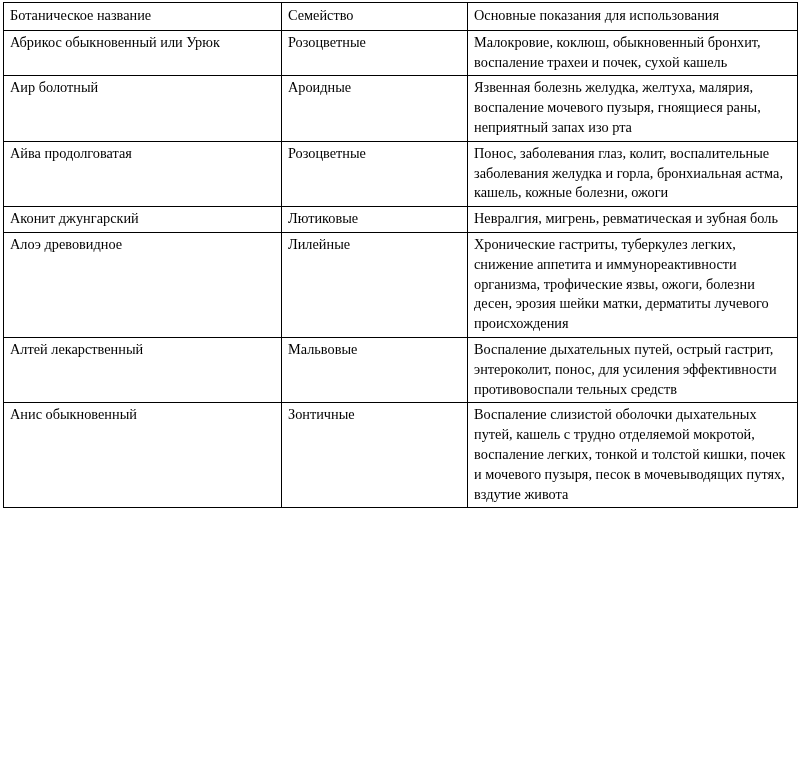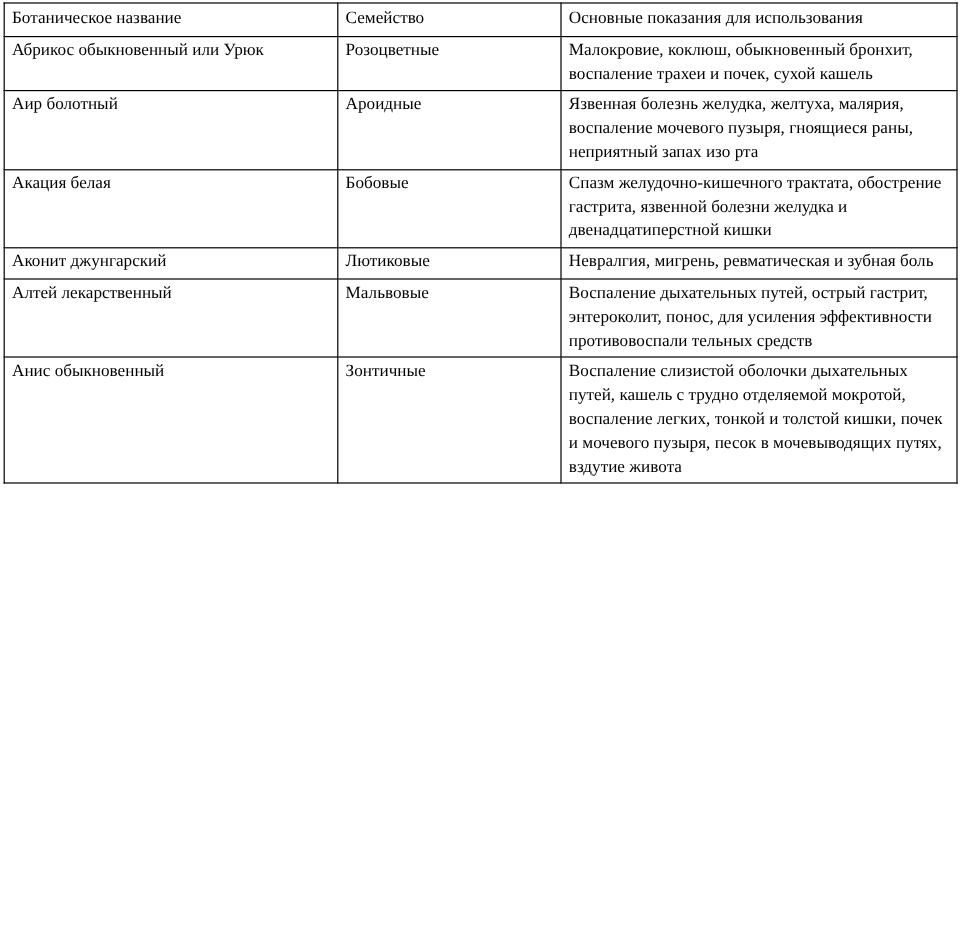--- a/index.html
+++ b/index.html
@@ -83,28 +83,33 @@
           <td class="cell-botanical">Абрикос обыкновенный или Урюк</td>
           <td class="cell-family">Розоцветные</td>
           <td class="cell-uses">Малокровие, коклюш, обыкновенный бронхит, воспаление трахеи и почек, сухой кашель</td>
         </tr>
         <tr>
           <td class="cell-botanical">Аир болотный</td>
           <td class="cell-family">Ароидные</td>
           <td class="cell-uses">Язвенная болезнь желудка, желтуха, малярия, воспаление мочевого пузыря, гноящиеся раны, неприятный запах изо рта</td>
         </tr>
         <tr>
-          <td class="cell-botanical">Акация белая</td>
-          <td class="cell-family">Бобовые</td>
-          <td class="cell-uses">Спазм желудочно-кишечного трактата, обострение гастрита, язвенной болезни желудка и двенадцатиперстной кишки</td>
+          <td class="cell-botanical">Айва продолговатая</td>
+          <td class="cell-family">Розоцветные</td>
+          <td class="cell-uses">Понос, заболевания глаз, колит, воспалительные заболевания желудка и горла, бронхиальная астма, кашель, кожные болезни, ожоги</td>
         </tr>
         <tr>
           <td class="cell-botanical">Аконит джунгарский</td>
           <td class="cell-family">Лютиковые</td>
           <td class="cell-uses">Невралгия, мигрень, ревматическая и зубная боль</td>
+        </tr>
+        <tr>
+          <td class="cell-botanical">Алоэ древовидное</td>
+          <td class="cell-family">Лилейные</td>
+          <td class="cell-uses">Хронические гастриты, туберкулез легких, снижение аппетита и иммунореактивности организма, трофические язвы, ожоги, болезни десен, эрозия шейки матки, дерматиты лучевого происхождения</td>
         </tr>
         <tr>
           <td class="cell-botanical">Алтей лекарственный</td>
           <td class="cell-family">Мальвовые</td>
           <td class="cell-uses">Воспаление дыхательных путей, острый гастрит, энтероколит, понос, для усиления эффективности противовоспали тельных средств</td>
         </tr>
         <tr>
           <td class="cell-botanical">Анис обыкновенный</td>
           <td class="cell-family">Зонтичные</td>
           <td class="cell-uses">Воспаление слизистой оболочки дыхательных путей, кашель с трудно отделяемой мокротой, воспаление легких, тонкой и толстой кишки, почек и мочевого пузыря, песок в мочевыводящих путях, вздутие живота</td>

